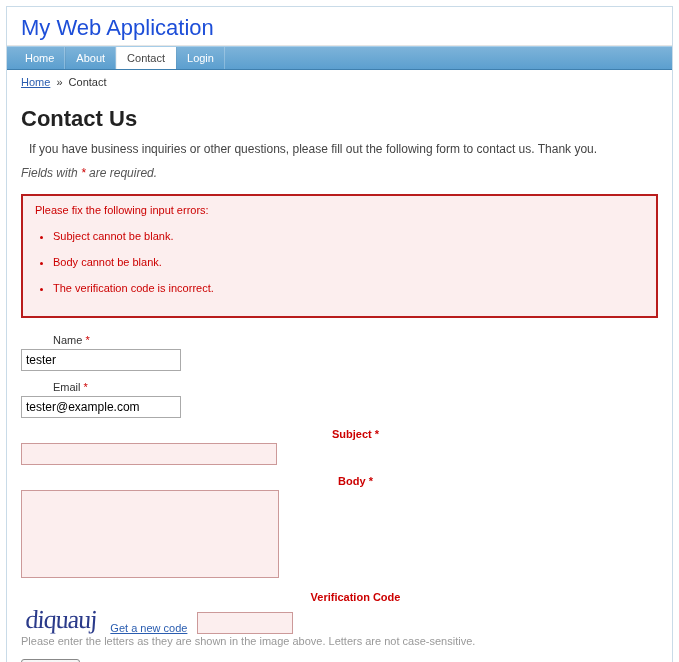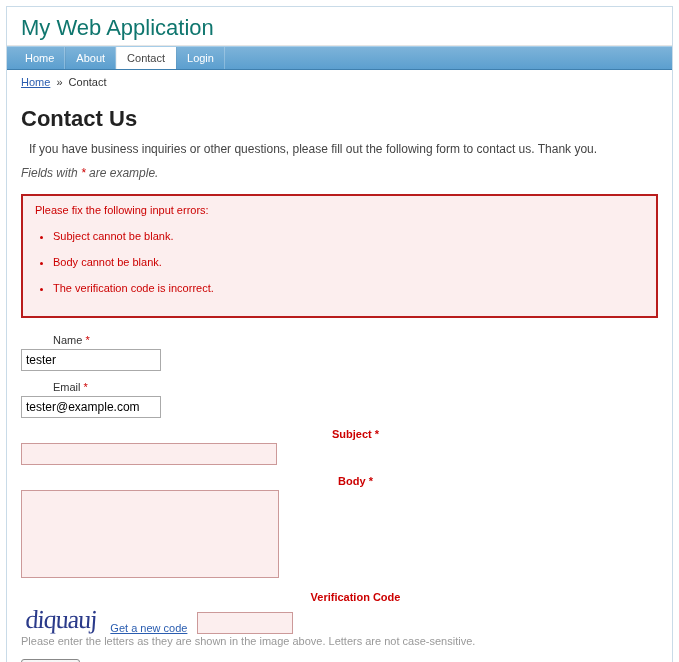--- a/index.html
+++ b/index.html
@@ -18,21 +18,21 @@
     position: relative;
     display: flex;
     flex-direction: column;
   }
   .header {
     padding: 8px 14px 4px;
     border-bottom: 1px solid #e5e5e5;
   }
   .logo {
     font-size: 22px;
-    color: #0f766e;
+    color: #1d4ed8;
     font-weight: normal;
     margin: 0;
   }
   .mainmenu {
     background: linear-gradient(#7db3d9, #5c9fcf);
     border-top: 1px solid #a6cde8;
     border-bottom: 1px solid #3f7fae;
     padding: 0 8px;
     display: flex;
   }
@@ -78,21 +78,21 @@
     display: block;
     font-size: 11px;
     margin-bottom: 3px;
     padding-left: 32px;
   }
   .row label.error { color:#c00; font-weight:bold;text-align:center; }
   input[type=text] {
     border: 1px solid #aaa;
     padding: 3px 4px;
     font-size: 12px;
-    width: 140px;
+    width: 160px;
   }
   input[type=text].error, textarea.error {
     border: 1px solid #c99;
     background: #fceeee;
   }
   textarea {
     width: 258px;
     height: 88px;
     border: 1px solid #aaa;
     padding: 3px 4px;
@@ -145,21 +145,21 @@
   <div class="breadcrumbs">
     <a href="#">Home</a>
     <span class="sep">»</span>
     <span>Contact</span>
   </div>
 
   <div class="content">
     <h1>Contact Us</h1>
     <p class="intro">If you have business inquiries or other questions, please fill out the following form to contact us. Thank you.</p>
     <p class="note">
-      <span>Fields with </span><span class="required">*</span><span> are example.</span>
+      <span>Fields with </span><span class="required">*</span><span> are required.</span>
     </p>
 
     <div class="errorSummary">
       <div>Please fix the following input errors:</div>
       <ul>
         <li>Subject cannot be blank.</li>
         <li>Body cannot be blank.</li>
         <li>The verification code is incorrect.</li>
       </ul>
     </div>

